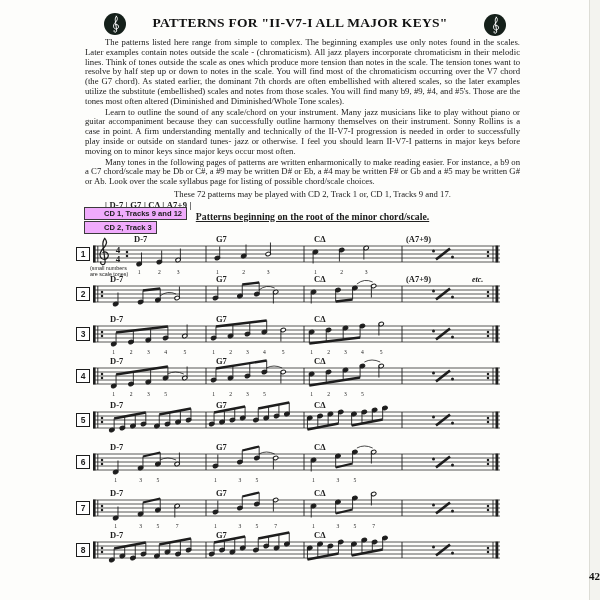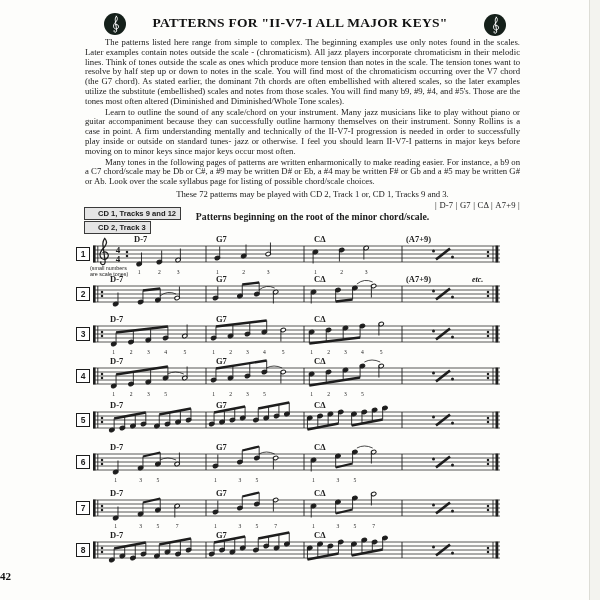--- a/index.html
+++ b/index.html
@@ -24,40 +24,40 @@
   }
 
   .textcol{
     position:absolute;left:84px;top:37px;width:437px;
     font-size:8.7px;line-height:9.8px;text-align:justify;color:#202020;
   }
   .textcol p{margin:1px;text-indent:20px;}
   .centered-note{margin:0;text-indent:0;text-align:center;}
   .centered-block{margin-top:3px;}
   .progression{
-    margin-top:4px;text-align:right;text-indent:0;
-    font-weight:normal;font-size:8.6px;letter-spacing:.2px;
+    margin-top:4px;text-align:left;text-indent:0;
+    font-weight:bold;font-size:8.6px;letter-spacing:.2px;
   }
   .subtitle{
     margin-top:1px;text-align:center;text-indent:0;
-    font-weight:bold;font-size:9.8px;
+    font-weight:bold;font-size:9.8px;text-decoration:underline;
   }
 
   .badges{position:absolute;left:84px;top:207px;font-family:"Liberation Sans", sans-serif;}
   .badge{
-    display:block;width:max-content;background:#e5e5e5;border:1px solid #3a3a3a;
+    display:block;width:max-content;background:#f0abfc;border:1px solid #3a3a3a;
     font-size:7.6px;font-weight:bold;color:#1a1a1a;
-    padding:1px 4px 1px 13px;margin-bottom:1px;
+    padding:1px 4px 1px 19px;margin-bottom:1px;
   }
 
   #systems{position:absolute;left:76px;top:0;width:436px;height:600px;}
   .system{position:absolute;left:0;width:436px;height:50px;}
 
   .pagenum{
-    position:absolute;top:570px;left:0;right:0;text-align:left;
+    position:absolute;top:570px;left:0;right:0;text-align:right;
     font-size:11px;font-weight:bold;color:#111;
   }
 </style>
 </head>
 <body>
 
 <div class="page-edge-strip"></div>
 <div class="page-edge-line"></div>
 
 <div class="clef-badge left">
@@ -73,21 +73,21 @@
   </svg>
 </div>
 
 <div class="title">PATTERNS FOR "II-V7-I ALL MAJOR KEYS"</div>
 
 <div class="textcol">
   <p>The patterns listed here range from simple to complex. The beginning examples use only notes found in the scales. Later examples contain notes outside the scale - (chromaticism). All jazz players incorporate chromaticism in their melodic lines. Think of tones outside the scale as ones which produce more tension than notes in the scale. The tension tones want to resolve by half step up or down to notes in the scale. You will find most of the chromaticism occurring over the V7 chord (the G7 chord). As stated earlier, the dominant 7th chords are often embellished with altered scales, so the later examples utilize the substitute (embellished) scales and notes from those scales. You will find many b9, #9, #4, and #5's. Those are the tones most often altered (Diminished and Diminished/Whole Tone scales).</p>
   <p>Learn to outline the sound of any scale/chord on your instrument. Many jazz musicians like to play without piano or guitar accompaniment because they can successfully outline harmony themselves on their instrument. Sonny Rollins is a case in point. A firm understanding mentally and technically of the II-V7-I progression is needed in order to successfully play inside or outside on standard tunes- jazz or otherwise. I feel you should learn II-V7-I patterns in major keys before moving on to minor keys since major keys occur most often.</p>
   <p>Many tones in the following pages of patterns are written enharmonically to make reading easier. For instance, a b9 on a C7 chord/scale may be Db or C#, a #9 may be written D# or Eb, a #4 may be written F# or Gb and a #5 may be written G# or Ab. Look over the scale syllabus page for listing of possible chord/scale choices.</p>
   <div class="centered-block">
-    <p class="centered-note">These 72 patterns may be played with CD 2, Track 1 or, CD 1, Tracks 9 and 3.</p>
+    <p class="centered-note">These 72 patterns may be played with CD 2, Track 1 or, CD 1, Tracks 9 and 17.</p>
   </div>
   <p class="progression">| D-7 | G7 | CΔ | A7+9 |</p>
   <p class="subtitle">Patterns beginning on the root of the minor chord/scale.</p>
 </div>
 
 <div class="badges">
   <span class="badge">CD 1, Tracks 9 and 12</span>
   <span class="badge">CD 2, Track 3</span>
 </div>
 

